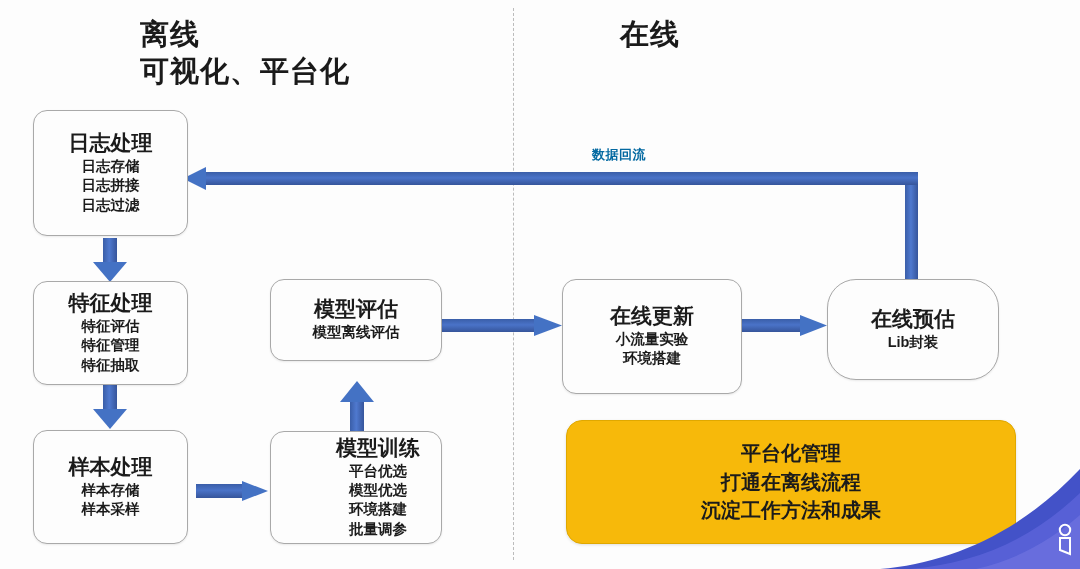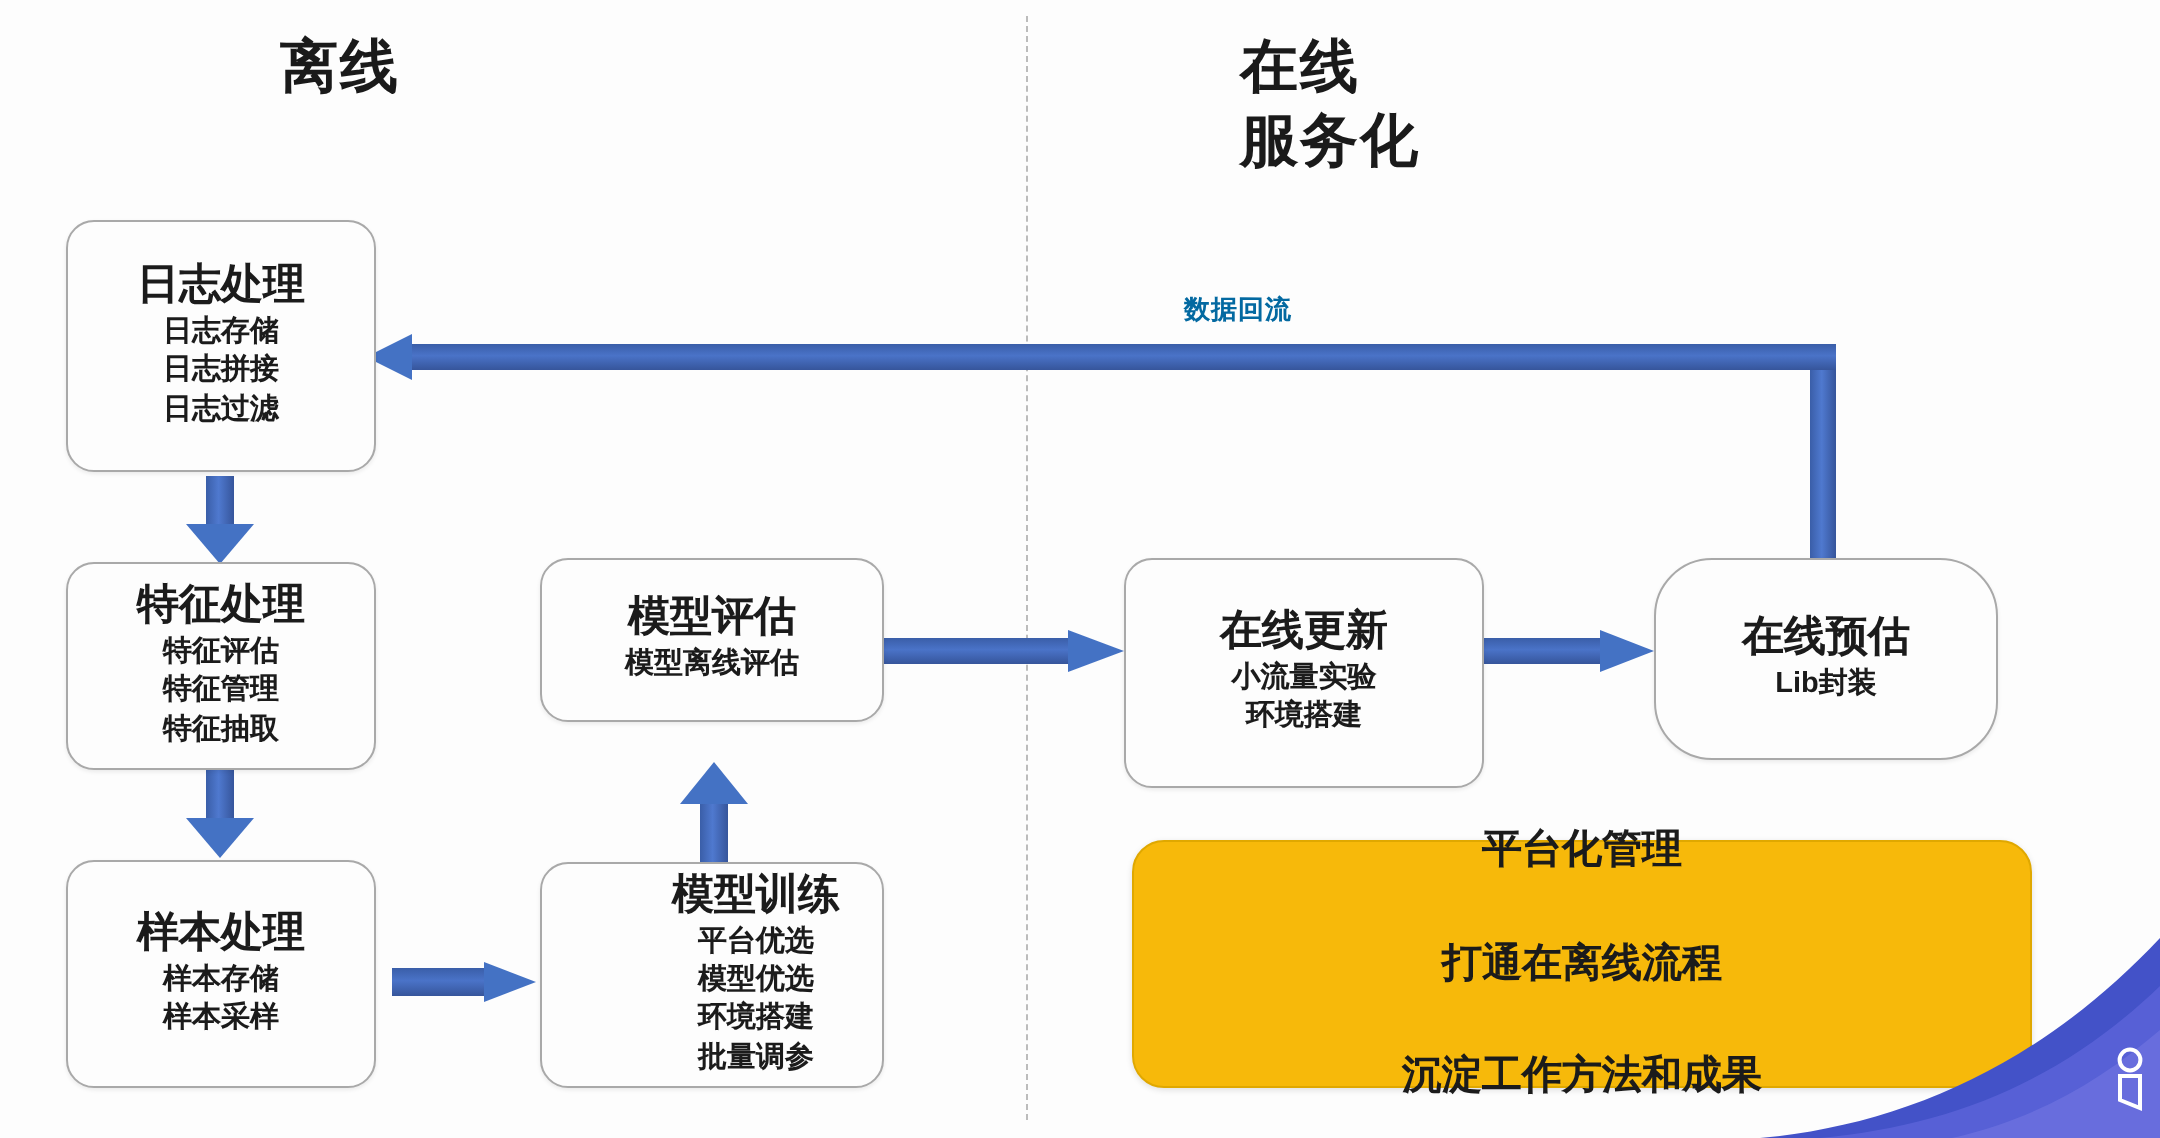--- a/index.html
+++ b/index.html
@@ -42,21 +42,20 @@
   
   #node-platform{
     position:absolute;left:566px;top:420px;width:450px;height:124px;
     background:#f7b90a;
     border:1.3px solid #e0a800;
     border-radius:16px;
     display:flex;flex-direction:column;align-items:center;justify-content:center;
     text-align:center;
     box-sizing:border-box;
     box-shadow:0 1px 3px rgba(0,0,0,.12);
-    gap:28px;
   }
   #node-platform .p-line{font-size:20px;font-weight:700;color:#1b1b1b;line-height:1.42;}
 
   
   .arrow-svg{position:absolute;left:0;top:0;width:1080px;height:569px;pointer-events:none;}
 
   
   #label-feedback{
     position:absolute;left:592px;top:146px;
     font-size:13px;font-weight:700;color:#0369a1;letter-spacing:.5px;
@@ -66,24 +65,24 @@
   #corner-deco{position:absolute;right:0;bottom:0;width:200px;height:110px;overflow:hidden;}
   #logo-mark{position:absolute;right:6px;bottom:12px;width:18px;height:34px;}
 </style>
 </head>
 <body>
 
 <div id="stage">
 
   <div class="sec-title" id="title-offline">
     <div class="l1">离线</div>
+    <div class="l2">可视化、平台化</div>
   </div>
   <div class="sec-title" id="title-online">
     <div class="l1">在线</div>
-    <div class="l2">服务化</div>
   </div>
 
   <div id="divider"></div>
 
   <svg class="arrow-svg" viewBox="0 0 1080 569">
     <defs>
       <linearGradient id="gradH" x1="0" y1="0" x2="0" y2="1">
         <stop offset="0%" stop-color="#3a5ea8"></stop>
         <stop offset="45%" stop-color="#4a73c8"></stop>
         <stop offset="100%" stop-color="#36559b"></stop>

